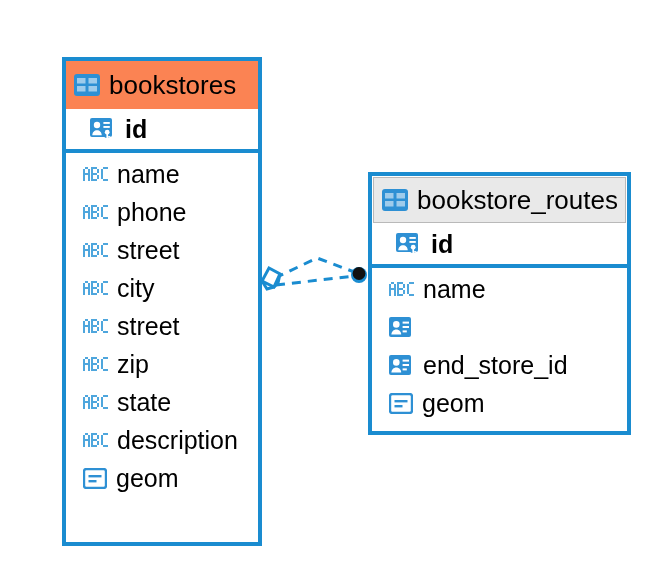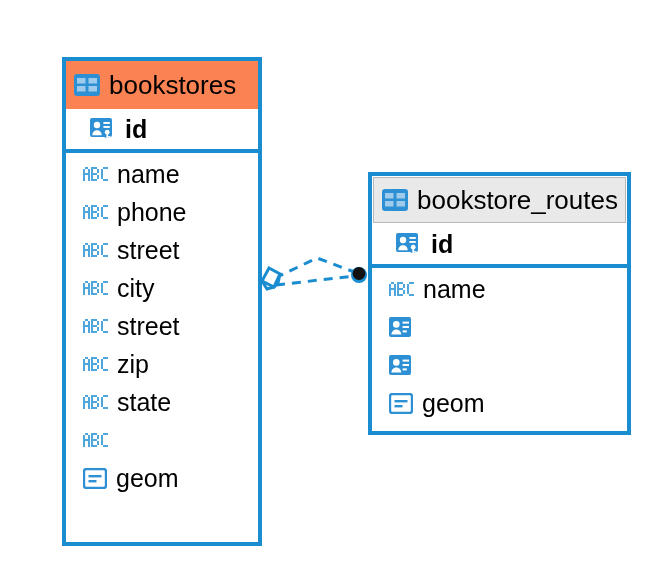--- a/index.html
+++ b/index.html
@@ -334,20 +334,21 @@
               <rect x="10" y="6" width="4" height="2"></rect>
                 <rect x="10" y="12" width="4" height="2"></rect>
               <rect x="14" y="2" width="2" height="4"></rect>
                 <rect x="14" y="8" width="2" height="4"></rect>
               <rect x="18" y="2" width="2" height="10"></rect>
                 <rect x="20" y="0" width="5" height="2"></rect>
               <rect x="20" y="12" width="5" height="2"></rect>
             </g>
           </svg>
         </span>
+        <span class="attr-label">description</span>
       </div>
 
       <div class="attr-row">
         <span class="icon">
           <svg width="24" height="21" viewBox="0 0 24 21">
             <rect x="1" y="1" width="22" height="19" rx="2.5" fill="#ffffff" stroke="#2e90d4" stroke-width="2.4"></rect>
             <rect x="5.5" y="7" width="13" height="2.4" fill="#2e90d4"></rect>
             <rect x="5.5" y="12" width="8" height="2.4" fill="#2e90d4"></rect>
           </svg>
         </span>
@@ -431,20 +432,21 @@
         <span class="icon">
           <svg width="25" height="21" viewBox="0 0 25 21">
             <rect x="0" y="0" width="22" height="20" rx="2" fill="#2e90d4"></rect>
             <circle cx="7.3" cy="7.4" r="3.3" fill="#ffffff"></circle>
             <path d="M2.4 17.6c0-3.1 2.2-5.2 4.9-5.2s4.9 2.1 4.9 5.2z" fill="#ffffff"></path>
             <rect x="13.6" y="4.6" width="6.4" height="2" fill="#ffffff"></rect>
             <rect x="13.6" y="9" width="6.4" height="2" fill="#ffffff"></rect>
             <rect x="13.6" y="13.4" width="4.2" height="2" fill="#ffffff"></rect>
           </svg>
         </span>
+        <span class="attr-label">end_store_id</span>
       </div>
 
       <div class="attr-row">
         <span class="icon">
           <svg width="24" height="21" viewBox="0 0 24 21">
             <rect x="1" y="1" width="22" height="19" rx="2.5" fill="#ffffff" stroke="#2e90d4" stroke-width="2.4"></rect>
             <rect x="5.5" y="7" width="13" height="2.4" fill="#2e90d4"></rect>
             <rect x="5.5" y="12" width="8" height="2.4" fill="#2e90d4"></rect>
           </svg>
         </span>

